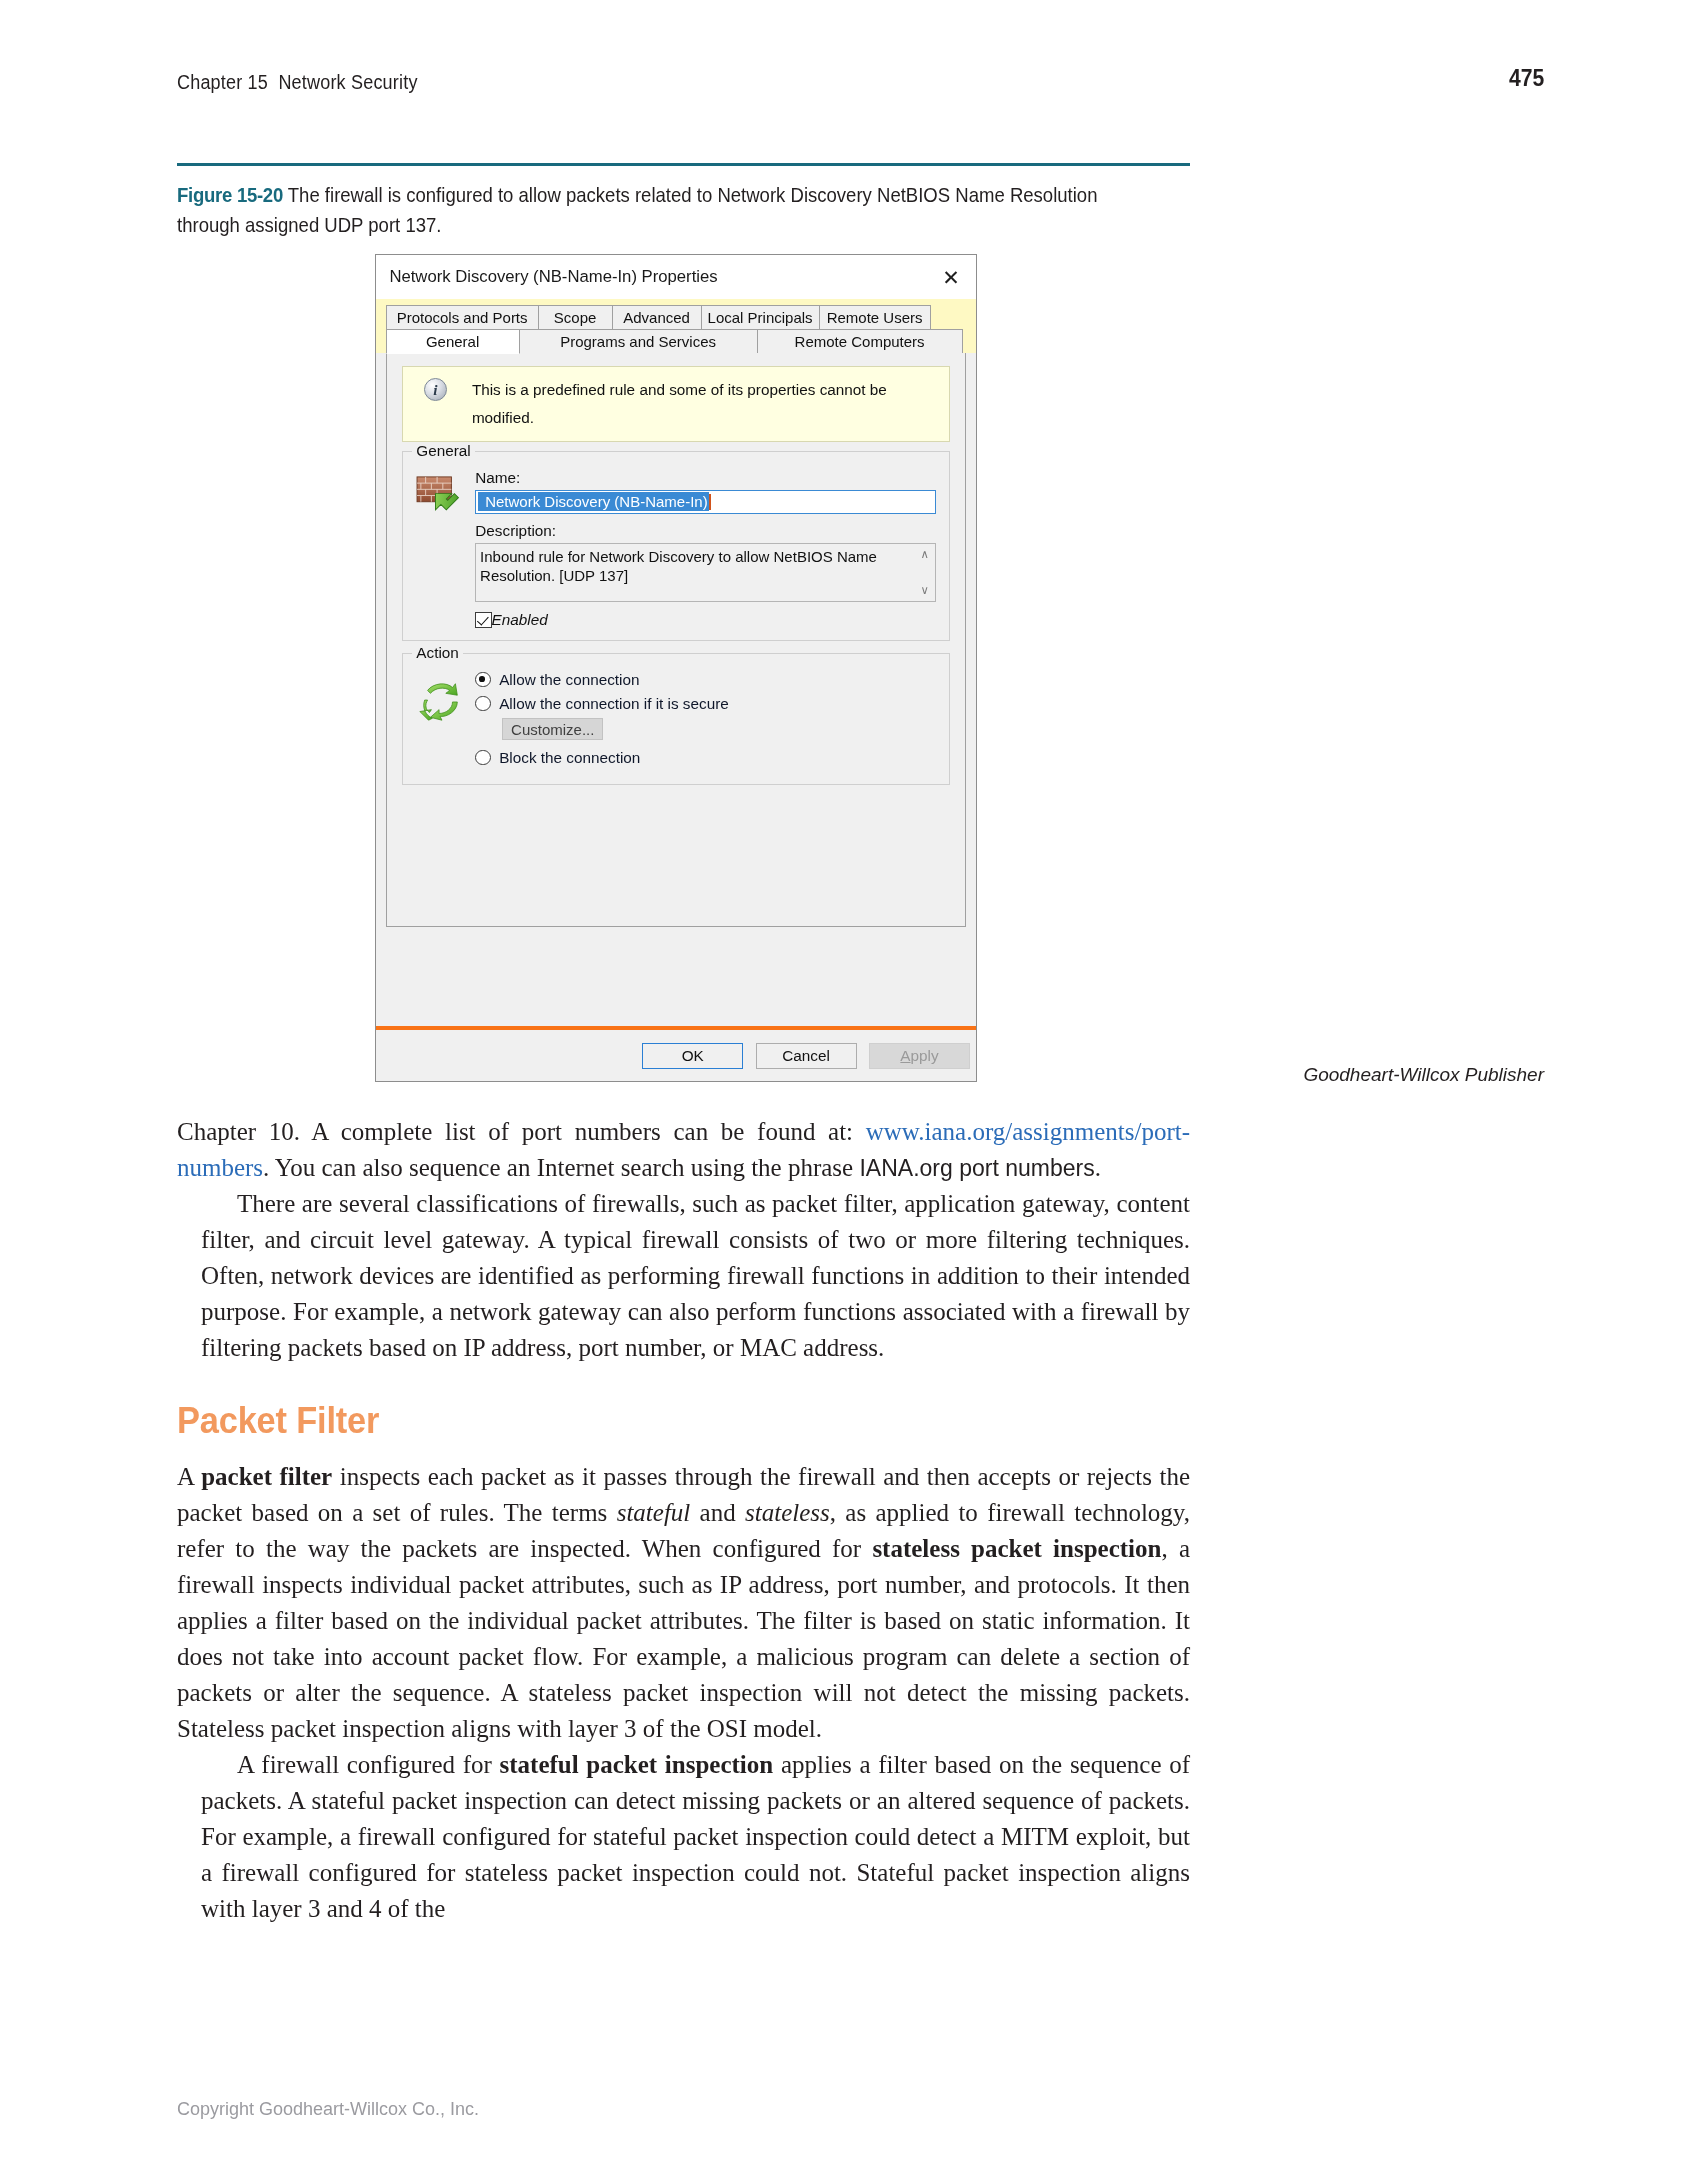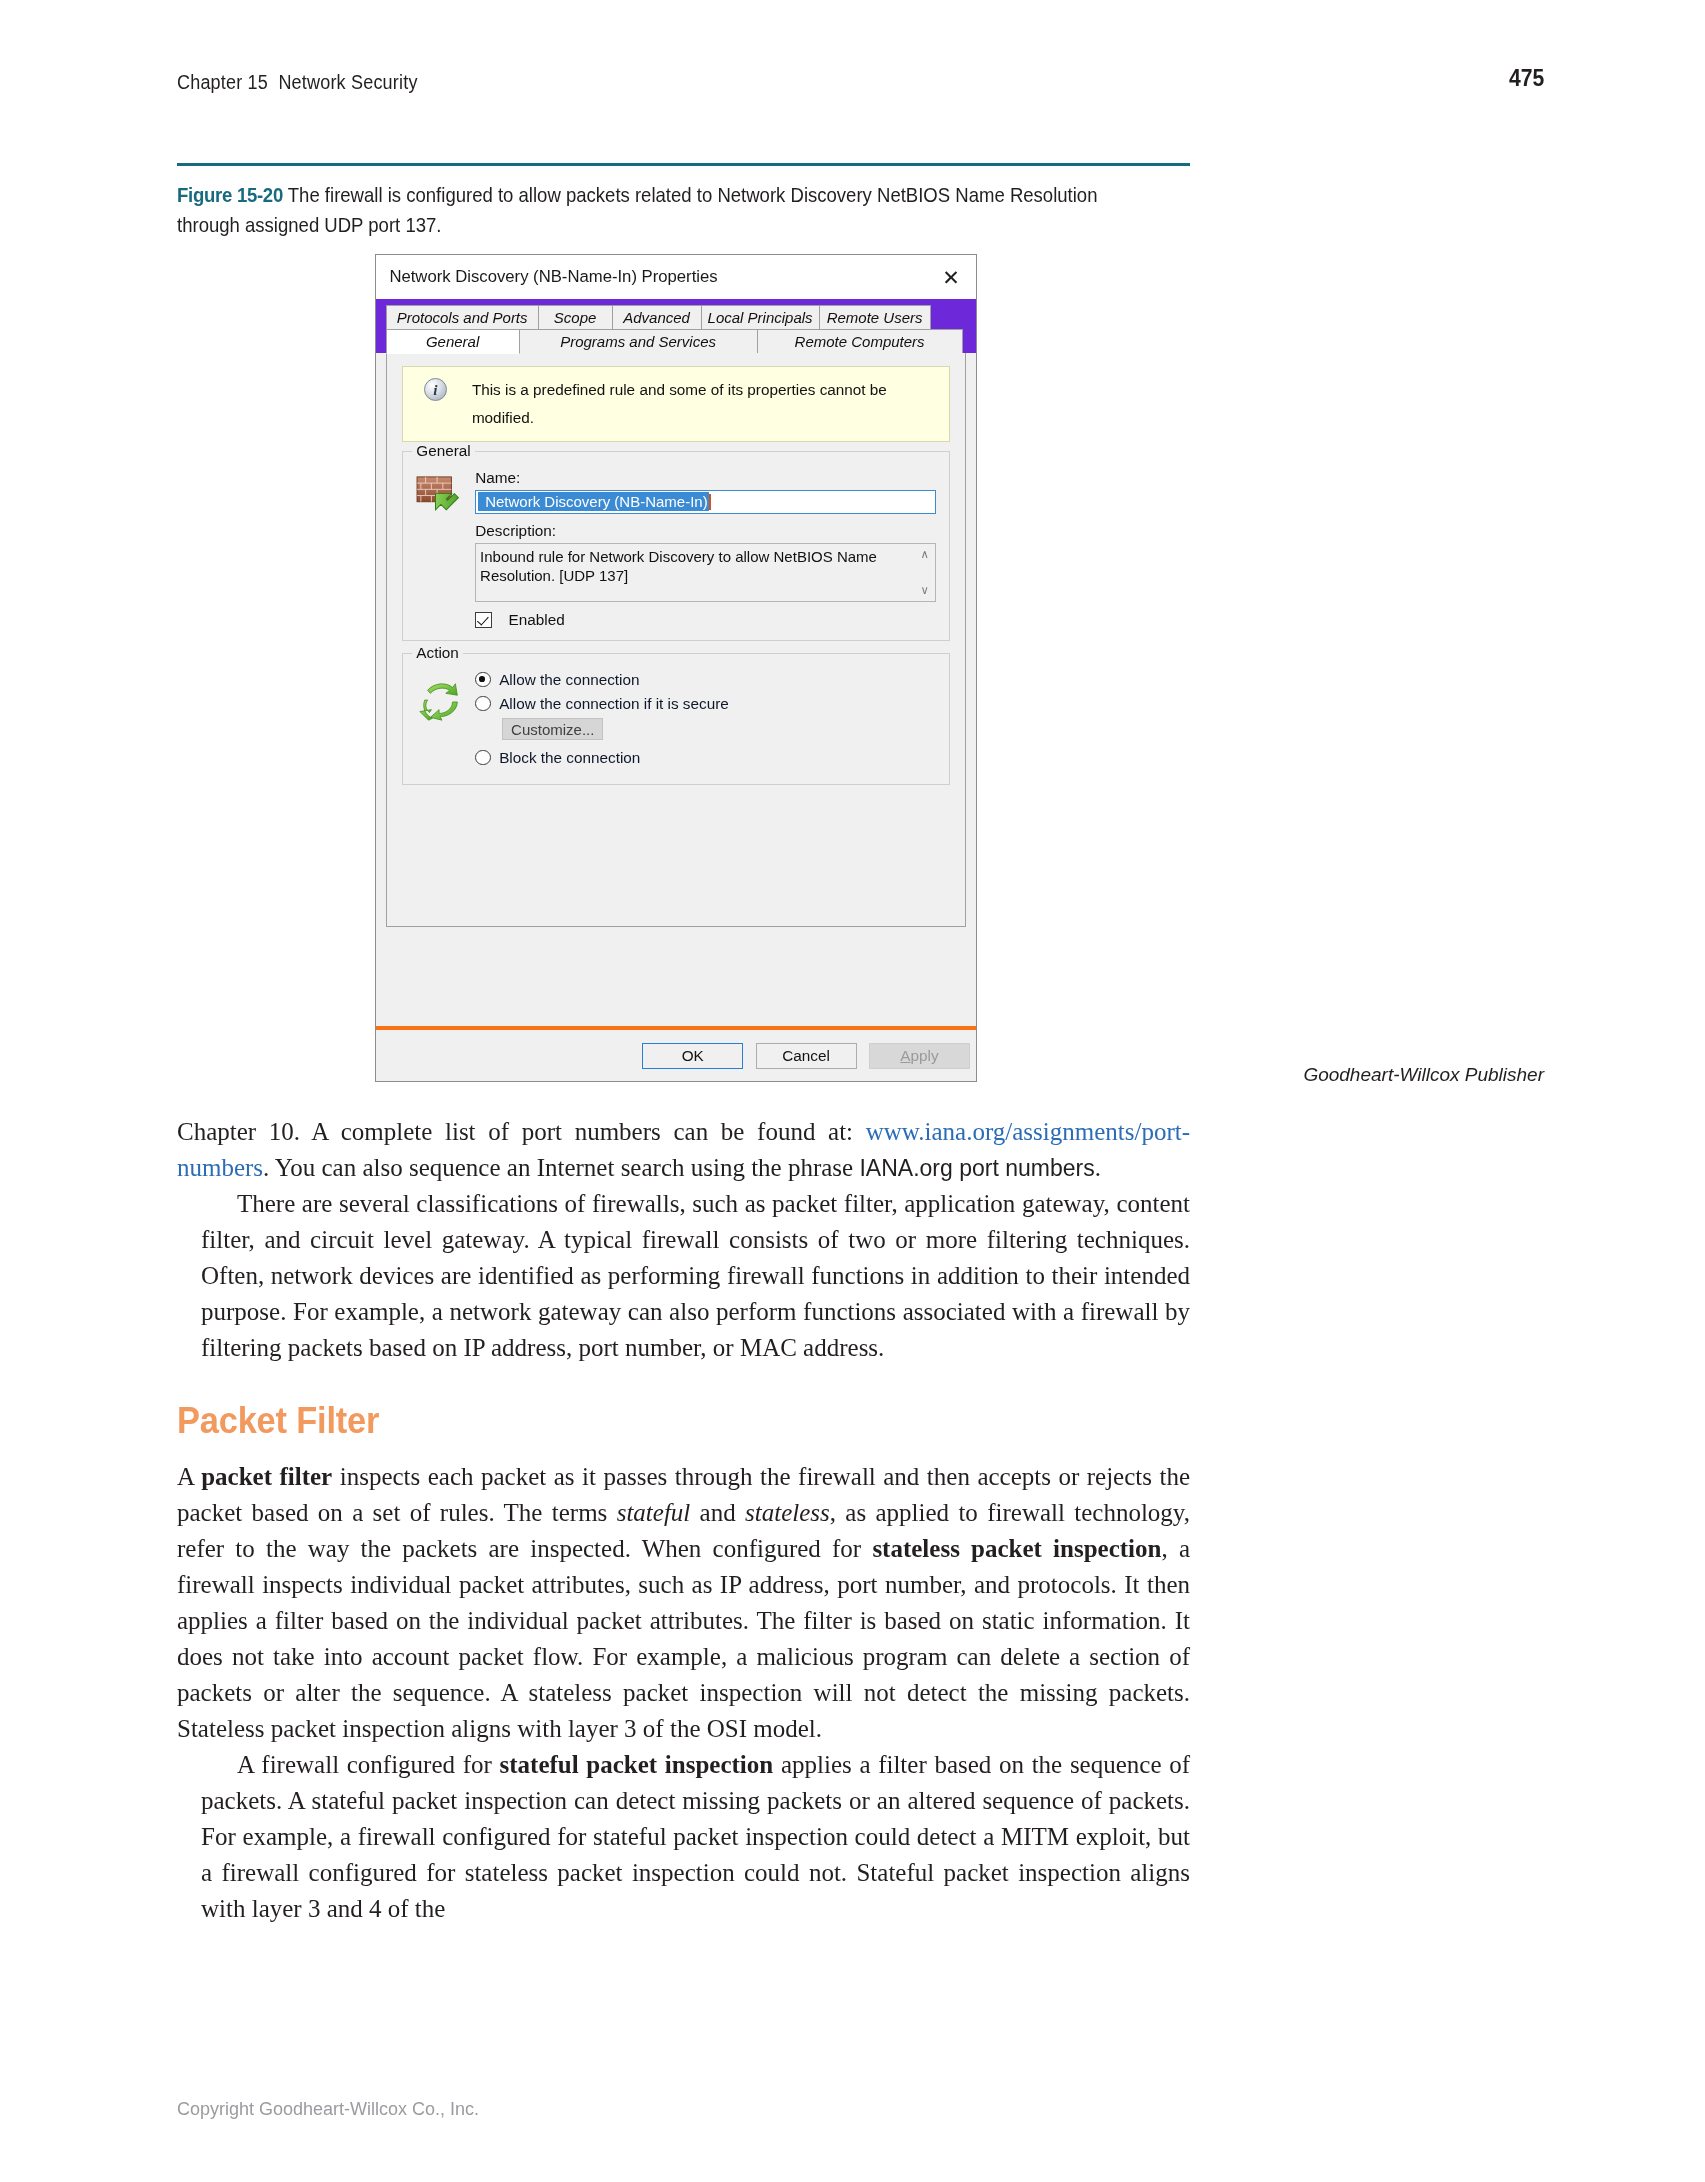--- a/index.html
+++ b/index.html
@@ -109,22 +109,21 @@
     align-items: center;
     justify-content: center;
     font-size: 21px;
     color: #202020;
     line-height: 1;
   }
 
   
   .tabstrip {
     padding: 5.7px 9.6px 0 9.6px;
-    background: #6d28d9;
-    font-style: italic;
+    background: #fef9c3;
   }
   .tabrow {
     display: flex;
     height: 24px;
   }
   .tab {
     font-size: 15px;
     background: #f0f0f0;
     border: 1px solid #a0a0a0;
     border-bottom: none;
@@ -261,21 +260,21 @@
   .desc-scroll {
     flex: 0 0 20px;
     display: flex;
     flex-direction: column;
     justify-content: space-between;
     align-items: center;
     padding: 2.9px 0 3.8px 0;
     color: #7a7a7a;
     font-size: 11.5px;
   }
-  .chk-row { display: flex; align-items: center; gap: 17px; }
+  .chk-row { display: flex; align-items: center; gap: 0; font-style: italic; }
   .checkbox {
     width: 16.3px; height: 16.3px;
     border: 1px solid #3c3c3c;
     background: #fff;
     position: relative;
     box-sizing: border-box;
   }
   .checkbox::after {
     content: "";
     position: absolute;

